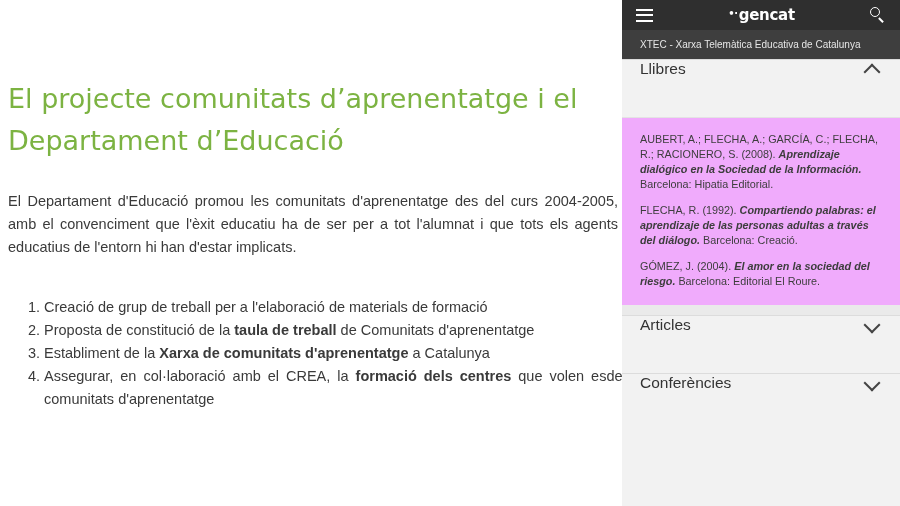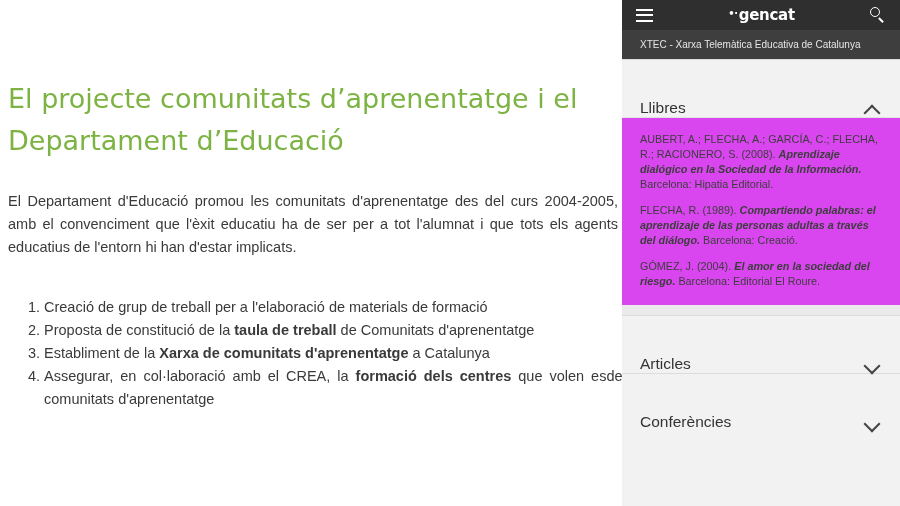--- a/index.html
+++ b/index.html
@@ -161,21 +161,21 @@
     padding-left: 18px;
     box-sizing: border-box;
   }
 
   .accordion {
     background: #f2f2f2;
   }
   .acc-header {
     height: 58px;
     display: flex;
-    align-items: flex-end;
+    align-items: flex-start;
     justify-content: space-between;
     padding: 0 20px 0 18px;
     box-sizing: border-box;
     cursor: pointer;
     border-top: 1px solid #dcdcdc;
   }
   .acc-header .acc-title {
     font-family: "Liberation Sans", sans-serif;
     font-size: 15.5px;
     color: #333333;
@@ -195,21 +195,21 @@
     border-right: 2.2px solid #444;
     border-bottom: 2.2px solid #444;
     transform: rotate(45deg);
   }
   .chev.up::before {
     top: 6px;
     transform: rotate(-135deg);
   }
 
   .acc-body {
-    background: #d946ef;
+    background: #f0abfc;
     padding: 14px 18px 16px 18px;
     box-sizing: border-box;
     border-top: 1px solid #e3e3e3;
   }
   .ref {
     font-family: "Liberation Sans", sans-serif;
     font-size: 10.8px;
     line-height: 15px;
     color: #3d3d3d;
     margin: 0 0 11px 0;
@@ -271,21 +271,21 @@
   <div class="accordion">
     <div class="acc-header">
       <span class="acc-title">Llibres</span>
       <span class="chev up"></span>
     </div>
     <div class="acc-body">
       <p class="ref">
         <span>AUBERT, A.; FLECHA, A.; GARCÍA, C.; FLECHA, R.; RACIONERO, S. (2008). </span><i>Aprendizaje dialógico en la Sociedad de la Información.</i><span> Barcelona: Hipatia Editorial.</span>
       </p>
       <p class="ref">
-        <span>FLECHA, R. (1989). </span><i>Compartiendo palabras: el aprendizaje de las personas adultas a través del diálogo.</i><span> Barcelona: Creació.</span>
+        <span>FLECHA, R. (1992). </span><i>Compartiendo palabras: el aprendizaje de las personas adultas a través del diálogo.</i><span> Barcelona: Creació.</span>
       </p>
       <p class="ref">
         <span>GÓMEZ, J. (2004). </span><i>El amor en la sociedad del riesgo.</i><span> Barcelona: Editorial El Roure.</span>
       </p>
     </div>
   </div>
 
   <div id="panel-divider"></div>
 
   <div class="accordion">

